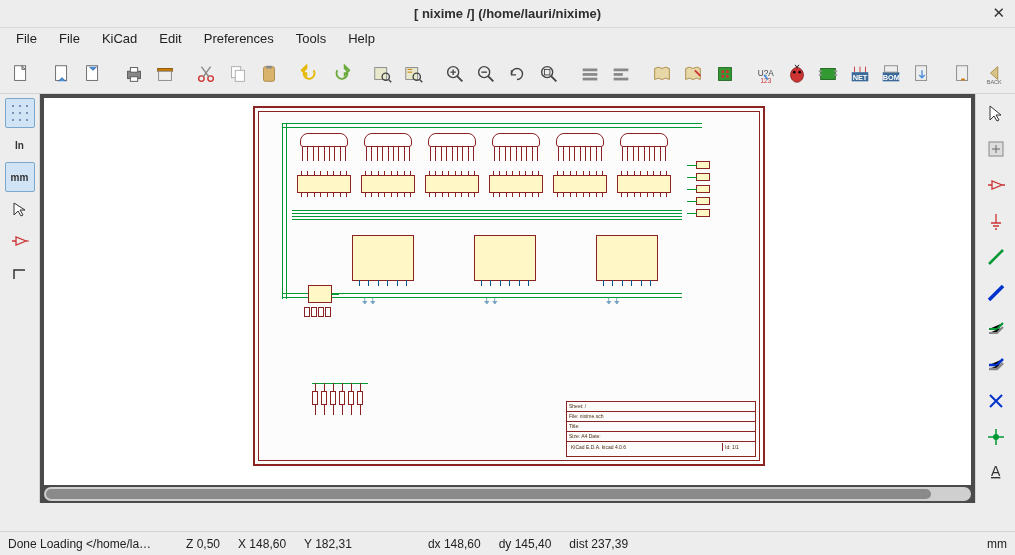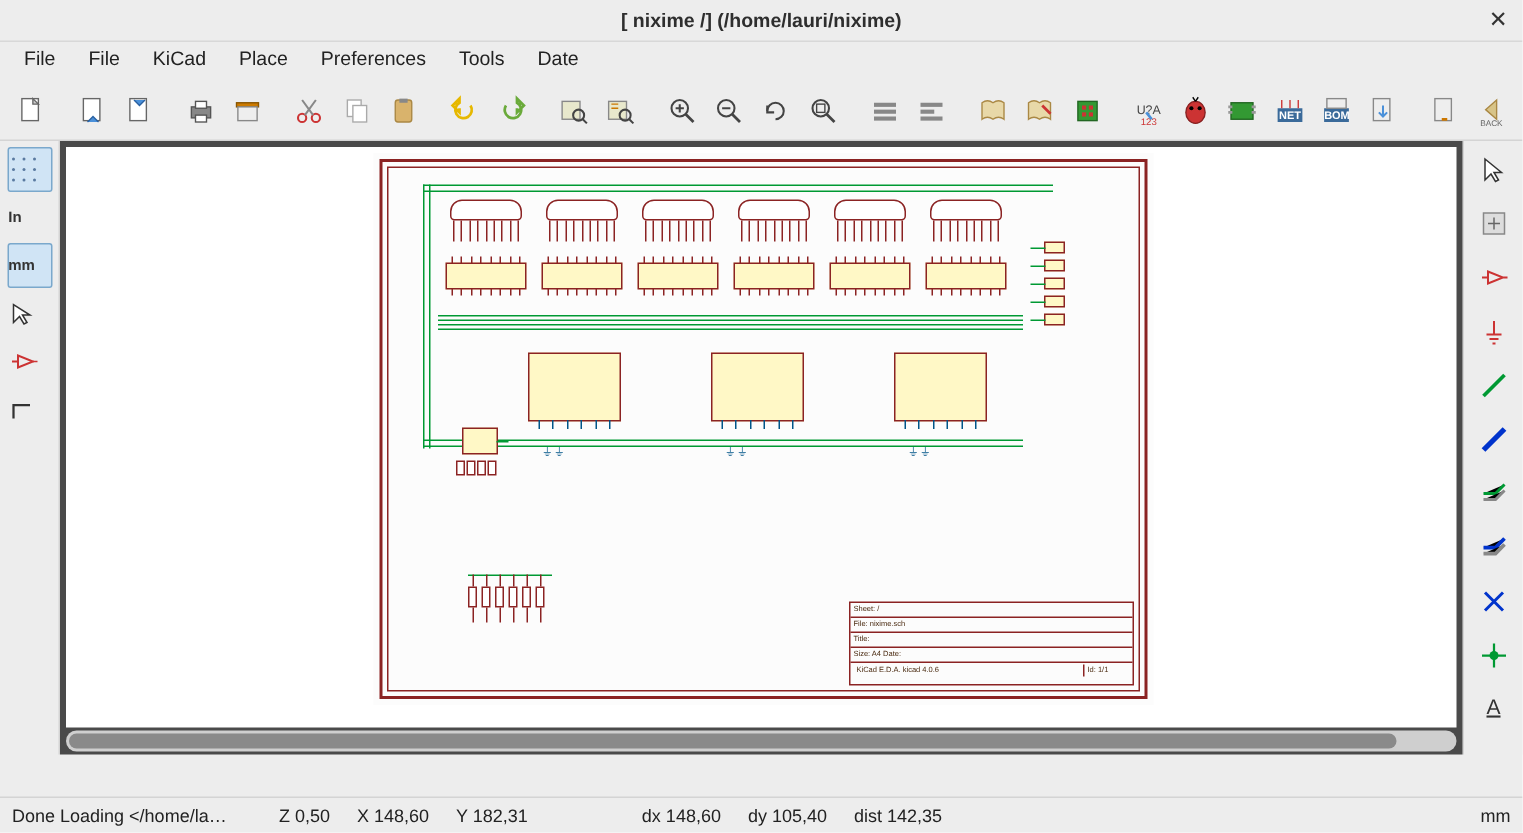--- a/index.html
+++ b/index.html
@@ -12,21 +12,21 @@
 .menubar { height: 26px; background: #ededed; display: flex; align-items: flex-start; padding: 0 6px; gap: 2px; }
 .menubar .item { padding: 3px 10px; color: #222; cursor: pointer; border-radius: 3px; }
 
 .toolbar { height: 40px; background: #ededed; display: flex; align-items: center; padding: 0 6px; gap: 2px; border-bottom: 1px solid #d4d4d4; }
 .toolbar .tbtn { width: 30px; height: 30px; display: flex; align-items: center; justify-content: center; cursor: pointer; border-radius: 3px; }
 .toolbar .sep { width: 8px; }
 
 .workspace { position: absolute; top: 94px; left: 0; right: 0; bottom: 52px; display: flex; background: #ededed; }
 
 .lefttool { width: 40px; background: #ededed; display: flex; flex-direction: column; align-items: center; padding-top: 4px; gap: 2px; border-right: 1px solid #d4d4d4;}
-.lefttool .lbtn { width: 30px; height: 30px; display: flex; align-items: center; justify-content: flex-start; cursor: pointer; border: 1px solid transparent; border-radius: 2px; font-size: 10px; font-weight: bold; color: #333;}
+.lefttool .lbtn { width: 30px; height: 30px; display: flex; align-items: center; justify-content: center; cursor: pointer; border: 1px solid transparent; border-radius: 2px; font-size: 10px; font-weight: bold; color: #333;}
 .lefttool .lbtn.selected { background: #d0e4f5; border: 1px solid #7aa8cc; }
 
 .righttool { width: 40px; background: #ededed; display: flex; flex-direction: column; align-items: center; padding-top: 4px; gap: 6px; border-left: 1px solid #d4d4d4;}
 .righttool .rbtn { width: 30px; height: 30px; display: flex; align-items: center; justify-content: center; cursor: pointer; border-radius: 2px; }
 
 .canvas-wrap { flex: 1; background: #4a4a4a; position: relative; overflow: hidden; }
 .canvas-inner { position: absolute; top: 4px; left: 4px; right: 4px; bottom: 18px; background: #ffffff; }
 .hscrollbar { position: absolute; bottom: 2px; left: 4px; right: 4px; height: 14px; background: #cfcfcf; border-radius: 7px;}
 .hscrollbar .thumb { position: absolute; left: 2px; top: 2px; right: 40px; height: 10px; background: #8a8a8a; border-radius: 5px; }
 
@@ -85,24 +85,24 @@
 
 <div class="titlebar">
   <span class="title">[ nixime /] (/home/lauri/nixime)</span>
   <span class="close">✕</span>
 </div>
 
 <div class="menubar">
   <div class="item">File</div>
   <div class="item">File</div>
   <div class="item">KiCad</div>
-  <div class="item">Place</div>
+  <div class="item">Edit</div>
   <div class="item">Preferences</div>
   <div class="item">Tools</div>
-  <div class="item">Date</div>
+  <div class="item">Help</div>
 </div>
 
 <div class="toolbar">
   <div class="tbtn">
       <svg class="icon-small" viewBox="0 0 24 24">
         <rect x="5" y="3" width="12" height="16" fill="#fff" stroke="#666"></rect>
         <path d="M13 3 L17 7 L13 7 Z" fill="#ccc" stroke="#666"></path>
       </svg>
     </div>
   <div class="sep"></div>
@@ -749,17 +749,17 @@
   </div>
 </div>
 
 <div class="statusbar">
   <div class="cell load">Done Loading &lt;/home/la…</div>
   <div class="cell">Z 0,50</div>
   <div class="cell">X 148,60</div>
   <div class="cell">Y 182,31</div>
   <div class="cell push"></div>
   <div class="cell">dx 148,60</div>
-  <div class="cell">dy 105,40</div>
-  <div class="cell">dist 142,35</div>
+  <div class="cell">dy 145,40</div>
+  <div class="cell">dist 237,39</div>
   <div class="spacer-grow"></div>
   <div class="cell">mm</div>
 </div>
 
 </body></html>

